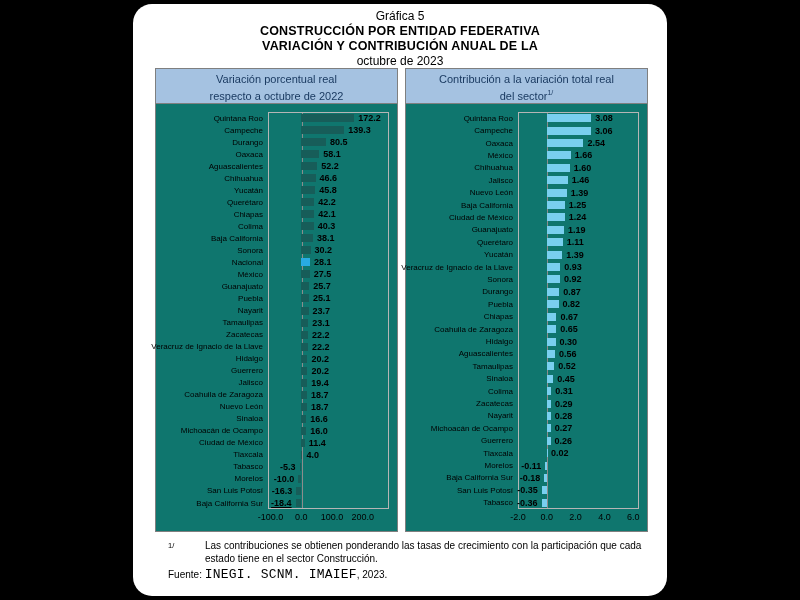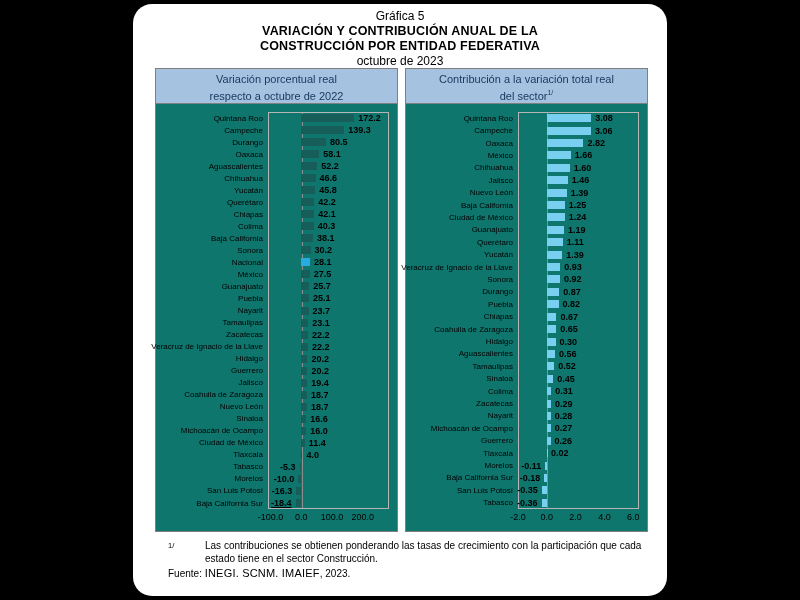--- a/index.html
+++ b/index.html
@@ -27,31 +27,31 @@
   .bar{position:absolute;top:50%;transform:translateY(-50%);height:8px;}
   .val{position:absolute;top:50%;transform:translateY(-50%);font-size:9px;font-weight:bold;
     color:#000;white-space:nowrap;}
   .axis-row{position:relative;height:14px;margin-left:112px;margin-right:8px;}
   .tick{position:absolute;top:3px;transform:translateX(-50%);font-size:9px;color:#000;white-space:nowrap;}
   .footnote{position:absolute;left:35px;top:536px;width:497px;color:#000;}
   .fn-line{display:flex;}
   .fn-marker{flex:0 0 37px;font-size:7.5px;padding-top:1px;}
   .fn-text{flex:1 1 auto;font-size:10px;line-height:12.5px;}
   .source{font-size:10px;margin-top:2px;}
-  .source .caps{font-size:11px;letter-spacing:.2px;}
+  .source .caps{font-size:13px;letter-spacing:.2px;font-family:Liberation Mono, monospace;}
 </style>
 </head>
 <body>
 
 <div class="content">
 
   <div class="titles">
     <div class="g-num">Gráfica 5</div>
+    <div class="g-title">CONSTRUCCIÓN POR ENTIDAD FEDERATIVA</div>
     <div class="g-title">VARIACIÓN Y CONTRIBUCIÓN ANUAL DE LA</div>
-    <div class="g-title">CONSTRUCCIÓN POR ENTIDAD FEDERATIVA</div>
     <div class="g-sub">octubre de 2023</div>
   </div>
 
   <div class="panel panel-left">
     <div class="panel-header">
       <span>Variación porcentual real</span><br>
       <span><span>respecto a octubre de 2022</span><sup></sup></span>
     </div>
     <div class="chart-body">
         <div class="rows">
@@ -320,21 +320,21 @@
             <div class="cat-label">Campeche</div>
             <div class="track">
               <div class="bar" style="background: rgb(121, 207, 239); width: 36.4286%; left: 23.8095%;"></div>
               <div class="val" style="left: calc(60.2381% + 4px);">3.06</div>
             </div>
           </div>
           <div class="row">
             <div class="cat-label">Oaxaca</div>
             <div class="track">
               <div class="bar" style="background: rgb(121, 207, 239); width: 30.2381%; left: 23.8095%;"></div>
-              <div class="val" style="left: calc(54.0476% + 4px);">2.82</div>
+              <div class="val" style="left: calc(54.0476% + 4px);">2.54</div>
             </div>
           </div>
           <div class="row">
             <div class="cat-label">México</div>
             <div class="track">
               <div class="bar" style="background: rgb(121, 207, 239); width: 19.7619%; left: 23.8095%;"></div>
               <div class="val" style="left: calc(43.5714% + 4px);">1.66</div>
             </div>
           </div>
           <div class="row">

